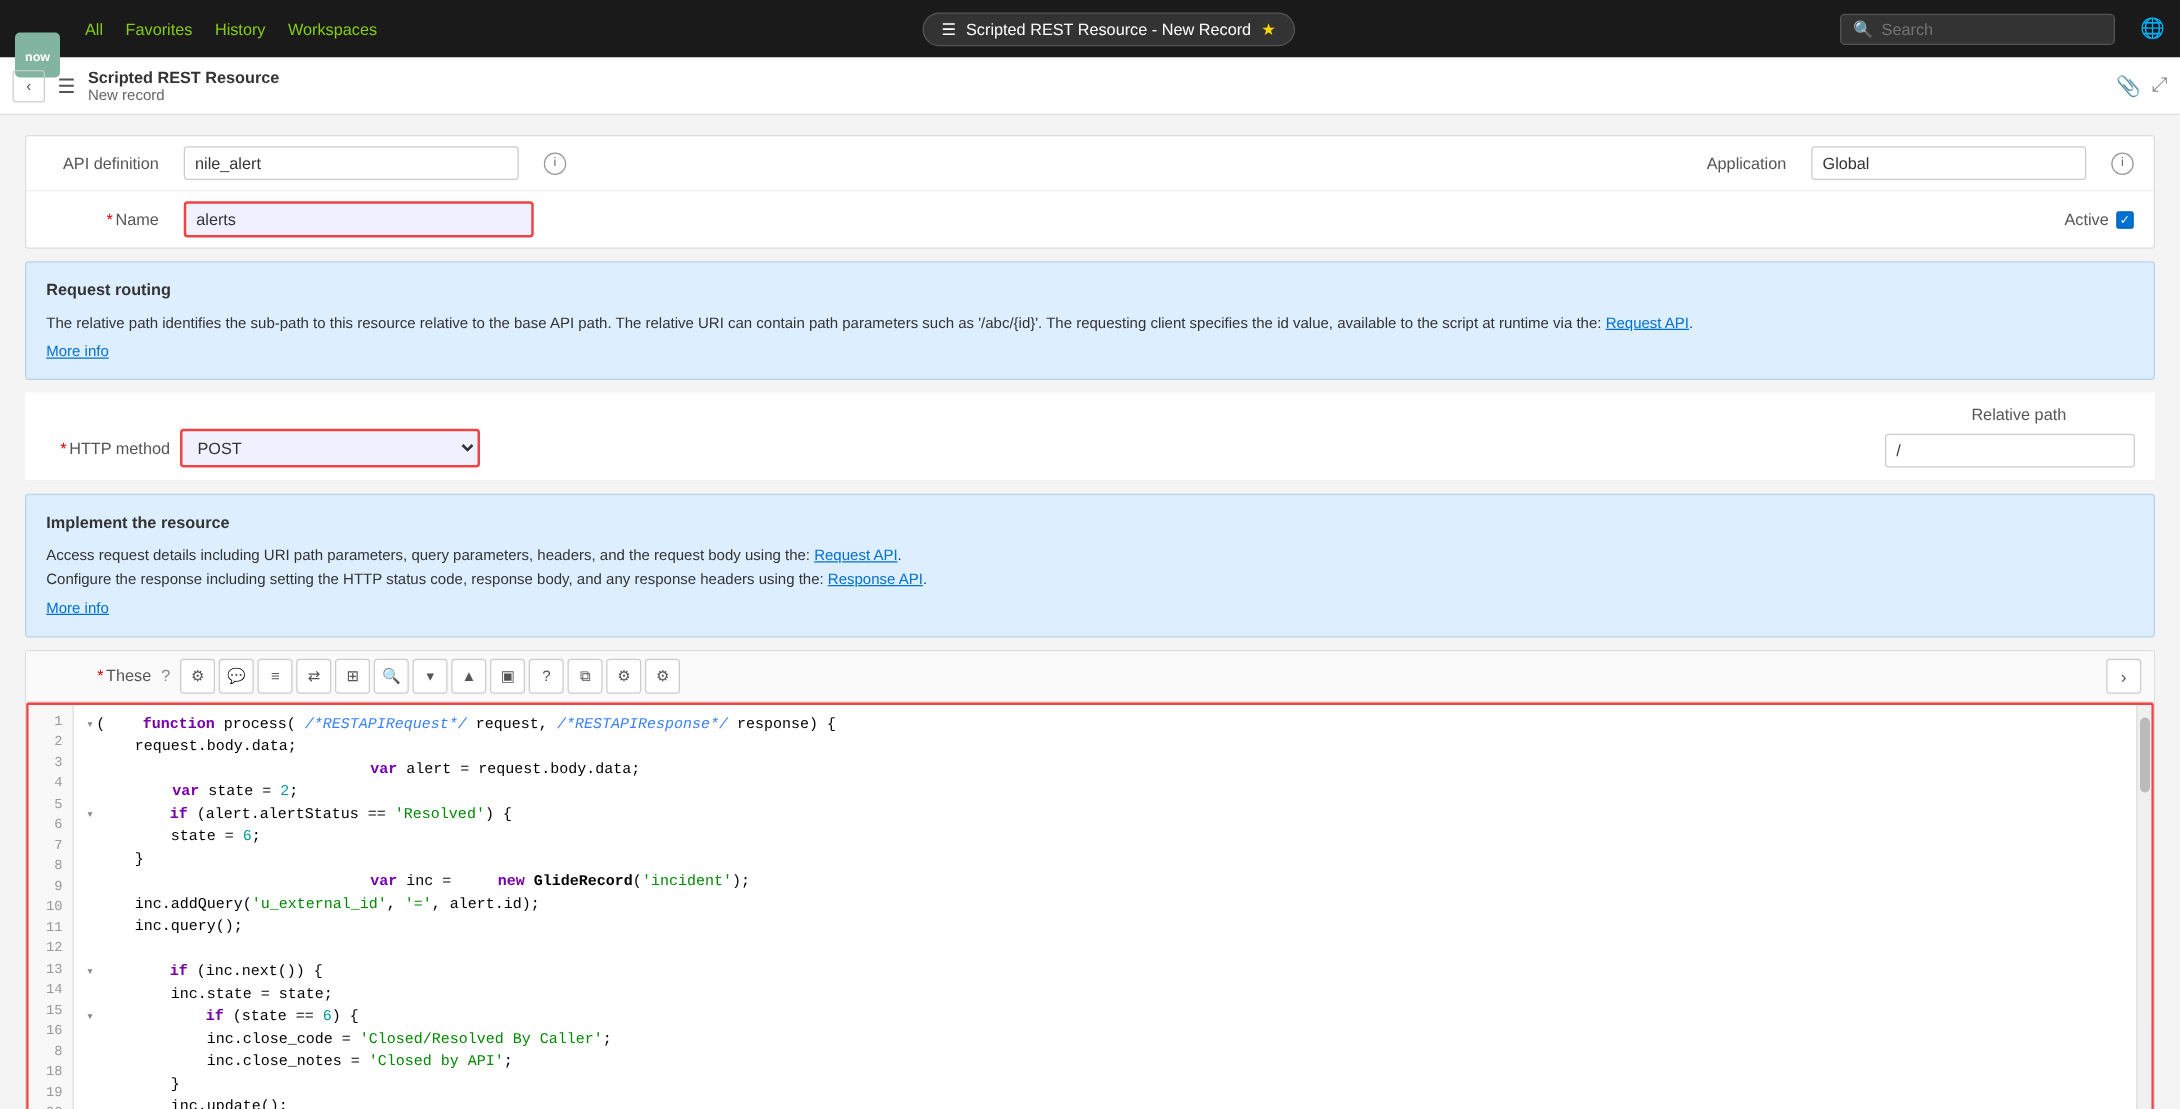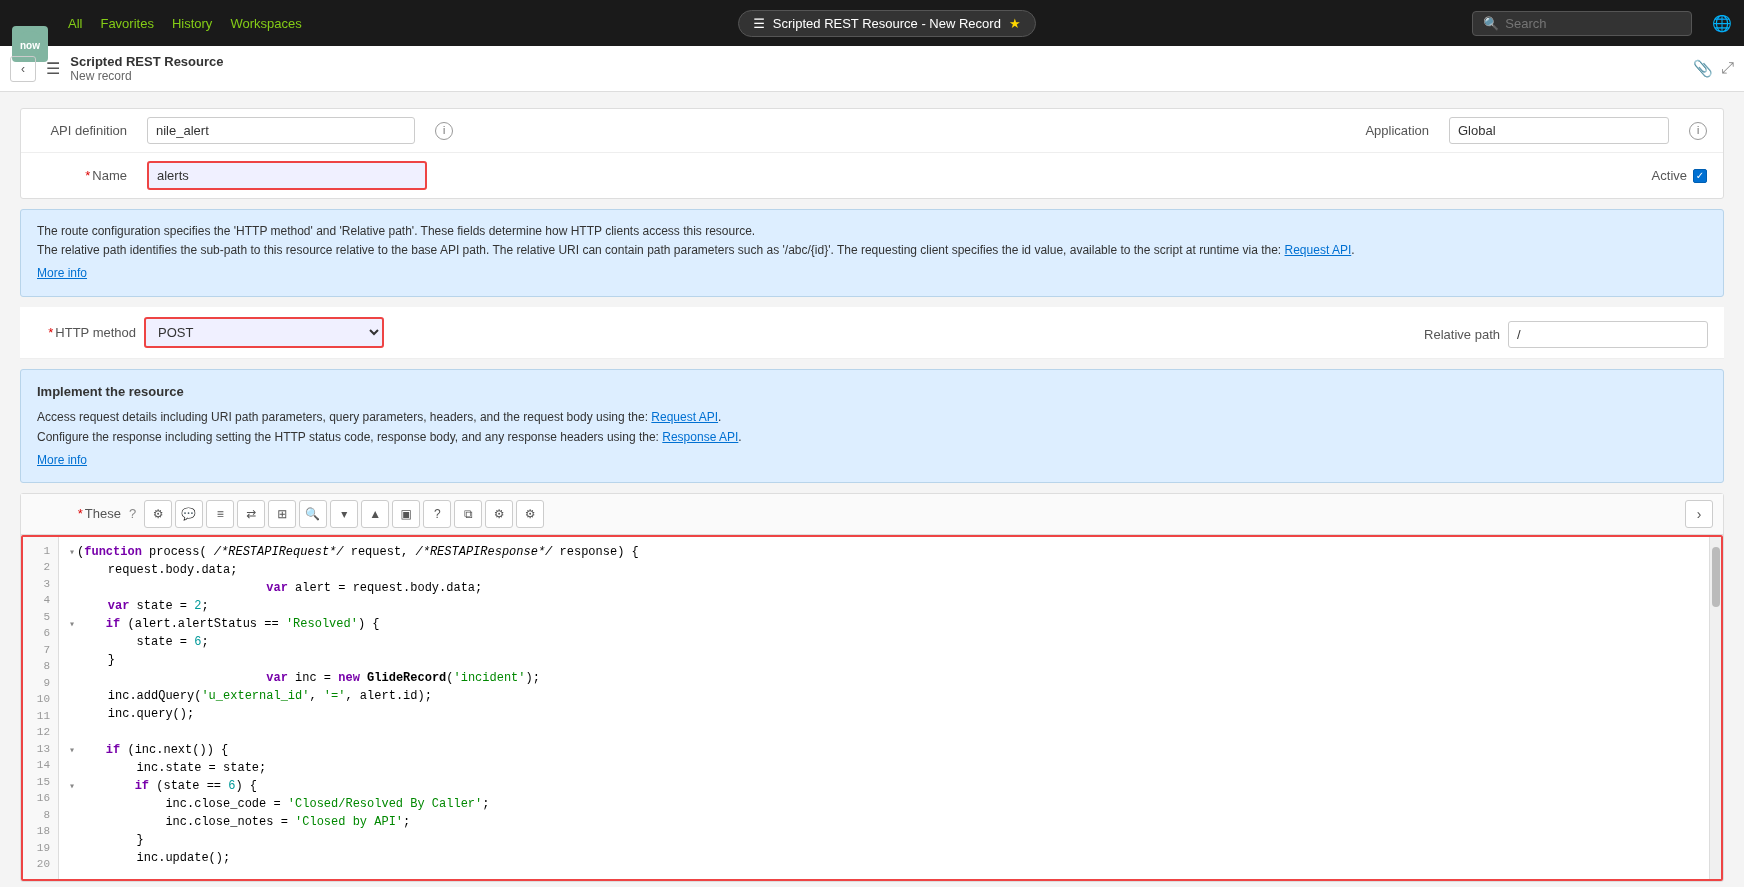--- a/index.html
+++ b/index.html
@@ -138,21 +138,21 @@
 
     
     .routing-row {
       display: flex; align-items: flex-end;
       padding: 10px 16px;
       gap: 20px;
       background: #fff;
       border-bottom: 1px solid #eee;
     }
     .routing-left { display: flex; align-items: center; gap: 8px; }
-    .routing-right { display: flex; align-items: center; gap: 8px; margin-left: auto; }
+    .routing-right { display: flex; align-items: center; gap: 8px; margin-left: auto; flex-direction: column; }
 
     select.field-input {
       min-width: 220px;
     }
     select.field-input.highlighted {
       border: 2px solid #e44;
     }
 
     
     .script-section {
@@ -225,23 +225,23 @@
       width: 8px;
       height: 60px;
       background: #bbb;
       border-radius: 4px;
       position: absolute;
       top: 10px;
       left: 2px;
     }
 
     
-    .kw { color: #7700aa; font-weight: bold; }
+    .kw { color: #7700aa; font-weight: bold; margin-left: 30px; }
     .str { color: #008800; }
-    .cmt { color: #000000; font-style: italic; }
+    .cmt { color: #3b82f6; font-style: italic; }
     .num { color: #099; }
 
     .fold-arrow {
       color: #888; font-size: 10px; margin-right: 2px;
     }
 
     
     .checkbox-blue {
       width: 14px; height: 14px;
       background: #0070d2;
@@ -324,21 +324,21 @@
       </div>
 
       <div class="field-group" style="justify-content: flex-end; gap: 6px;">
         <span class="field-label">Active</span>
         <div class="checkbox-blue">✓</div>
       </div>
     </div>
   </div>
 
   <div class="info-box">
-    <p>The route configuration specifies the 'HTTP method' and 'Relative path'. These fields determine how HTTP clients access this resource.</p>
+    <div class="title">Request routing</div>
     <p>
       <span>The relative path identifies the sub-path to this resource relative to the base API path. The relative URI can contain path parameters such as '/abc/{id}'. The requesting client specifies the id value, available to the script at runtime via the: </span><a>Request API</a><span>.</span>
     </p>
     <a class="more-info">More info</a>
   </div>
 
   <div class="routing-row">
     <div class="routing-left">
       <span class="field-label" style="min-width:100px;">
         <span class="required-star">*</span><span>HTTP method</span>

